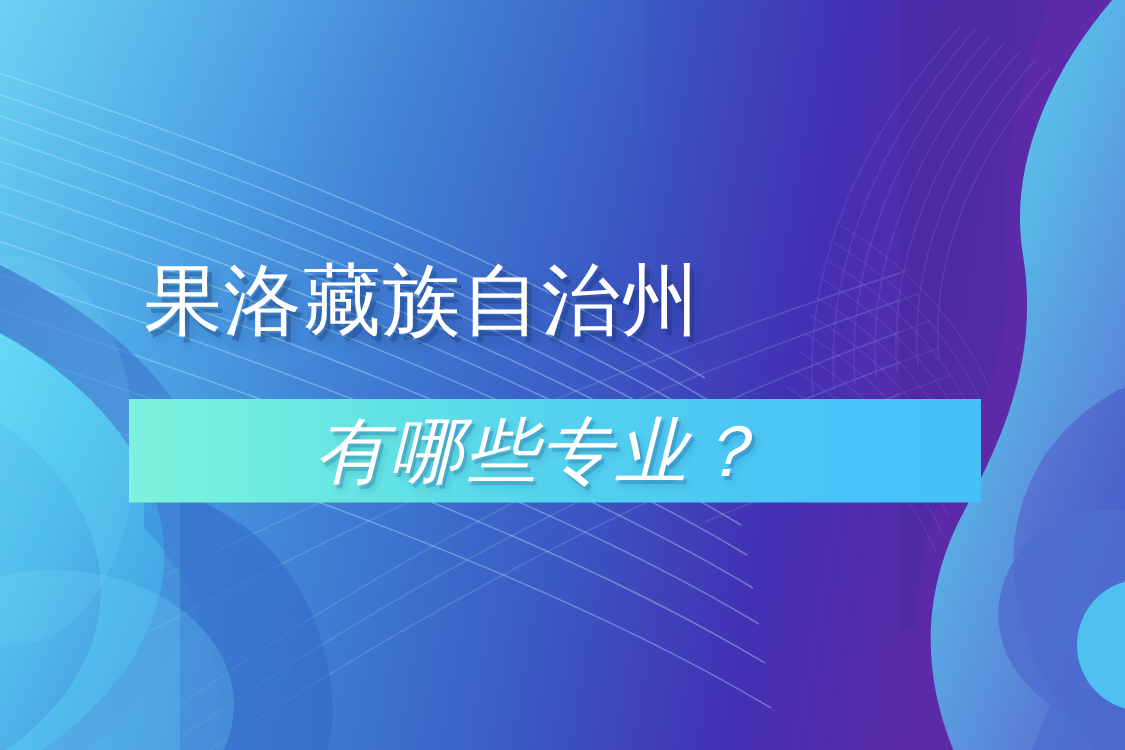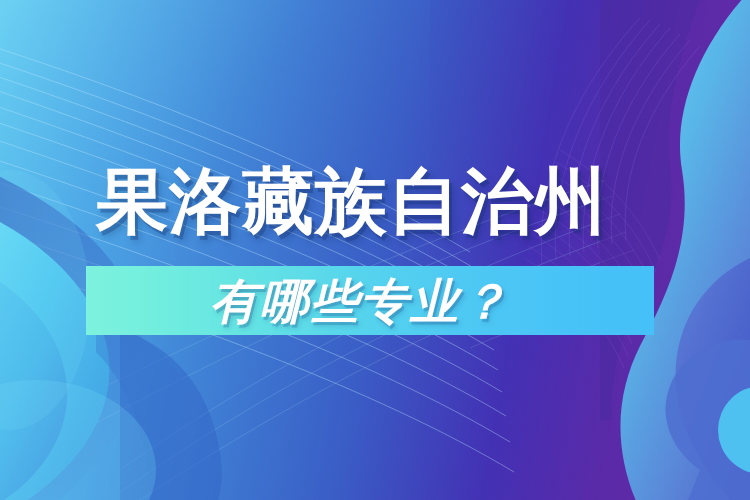--- a/index.html
+++ b/index.html
@@ -37,23 +37,23 @@
     top: 0;
     width: 750px;
     height: 500px;
     pointer-events: none;
   }
 
   .main-title {
     position: absolute;
     left: 96px;
     top: 158px;
-    font-size: 72px;
+    font-size: 52px;
     line-height: 86px;
-    font-weight: bold;
+    font-weight: normal;
     color: #ffffff;
     letter-spacing: 1px;
     white-space: nowrap;
     text-shadow:
        3px 4px 0px rgba(16, 48, 110, 0.30),
        5px 6px 7px rgba(10, 30, 80, 0.22);
     font-family: "DejaVu Sans", "Liberation Sans", sans-serif;
   }
 
   .subtitle-bar {
@@ -71,21 +71,21 @@
         #48c3f7 84%,
         #45c0f8 100%);
   }
 
   .sub-title {
     position: absolute;
     left: 210px;
     top: 272px;
     font-size: 48px;
     line-height: 58px;
-    font-weight: bold;
+    font-weight: normal;
     font-style: italic;
     color: #ffffff;
     letter-spacing: 2px;
     white-space: nowrap;
     text-shadow:
        2px 3px 0px rgba(34, 92, 150, 0.28),
        3px 4px 5px rgba(20, 70, 130, 0.20);
     font-family: "DejaVu Sans", "Liberation Sans", sans-serif;
   }
 </style>

